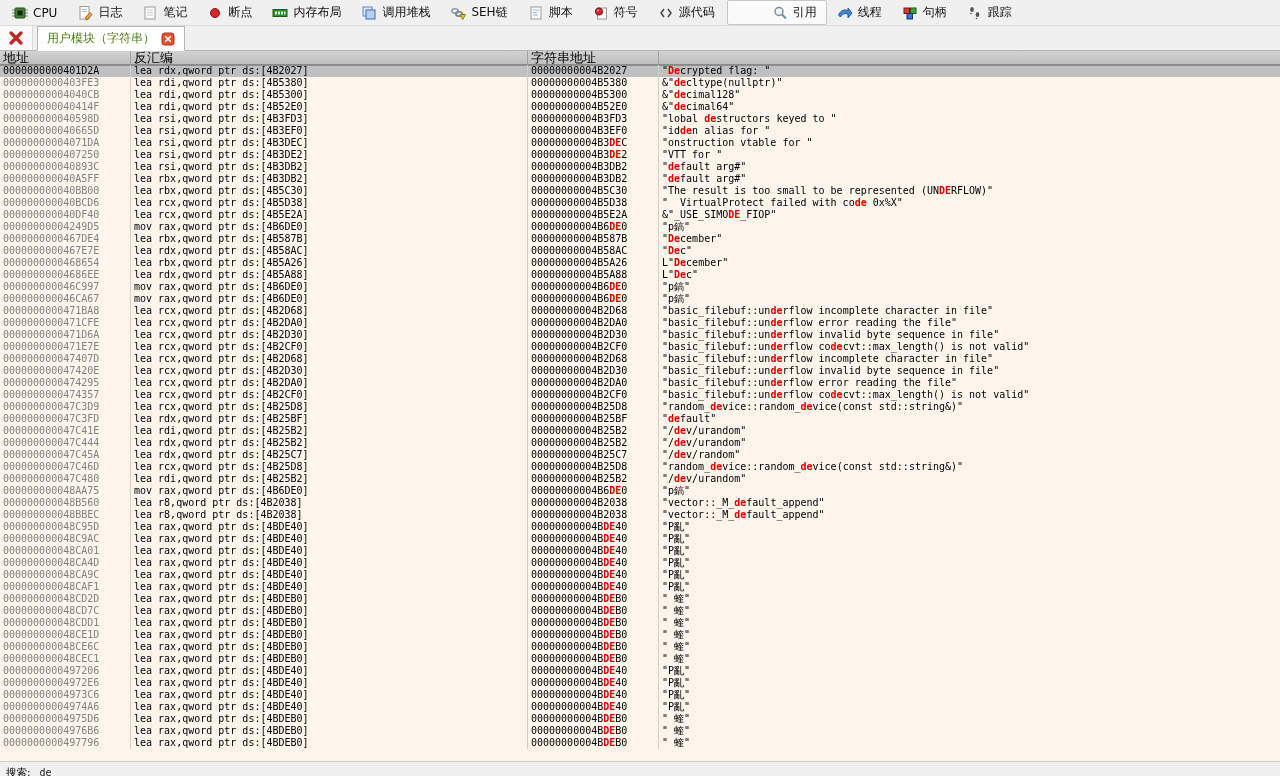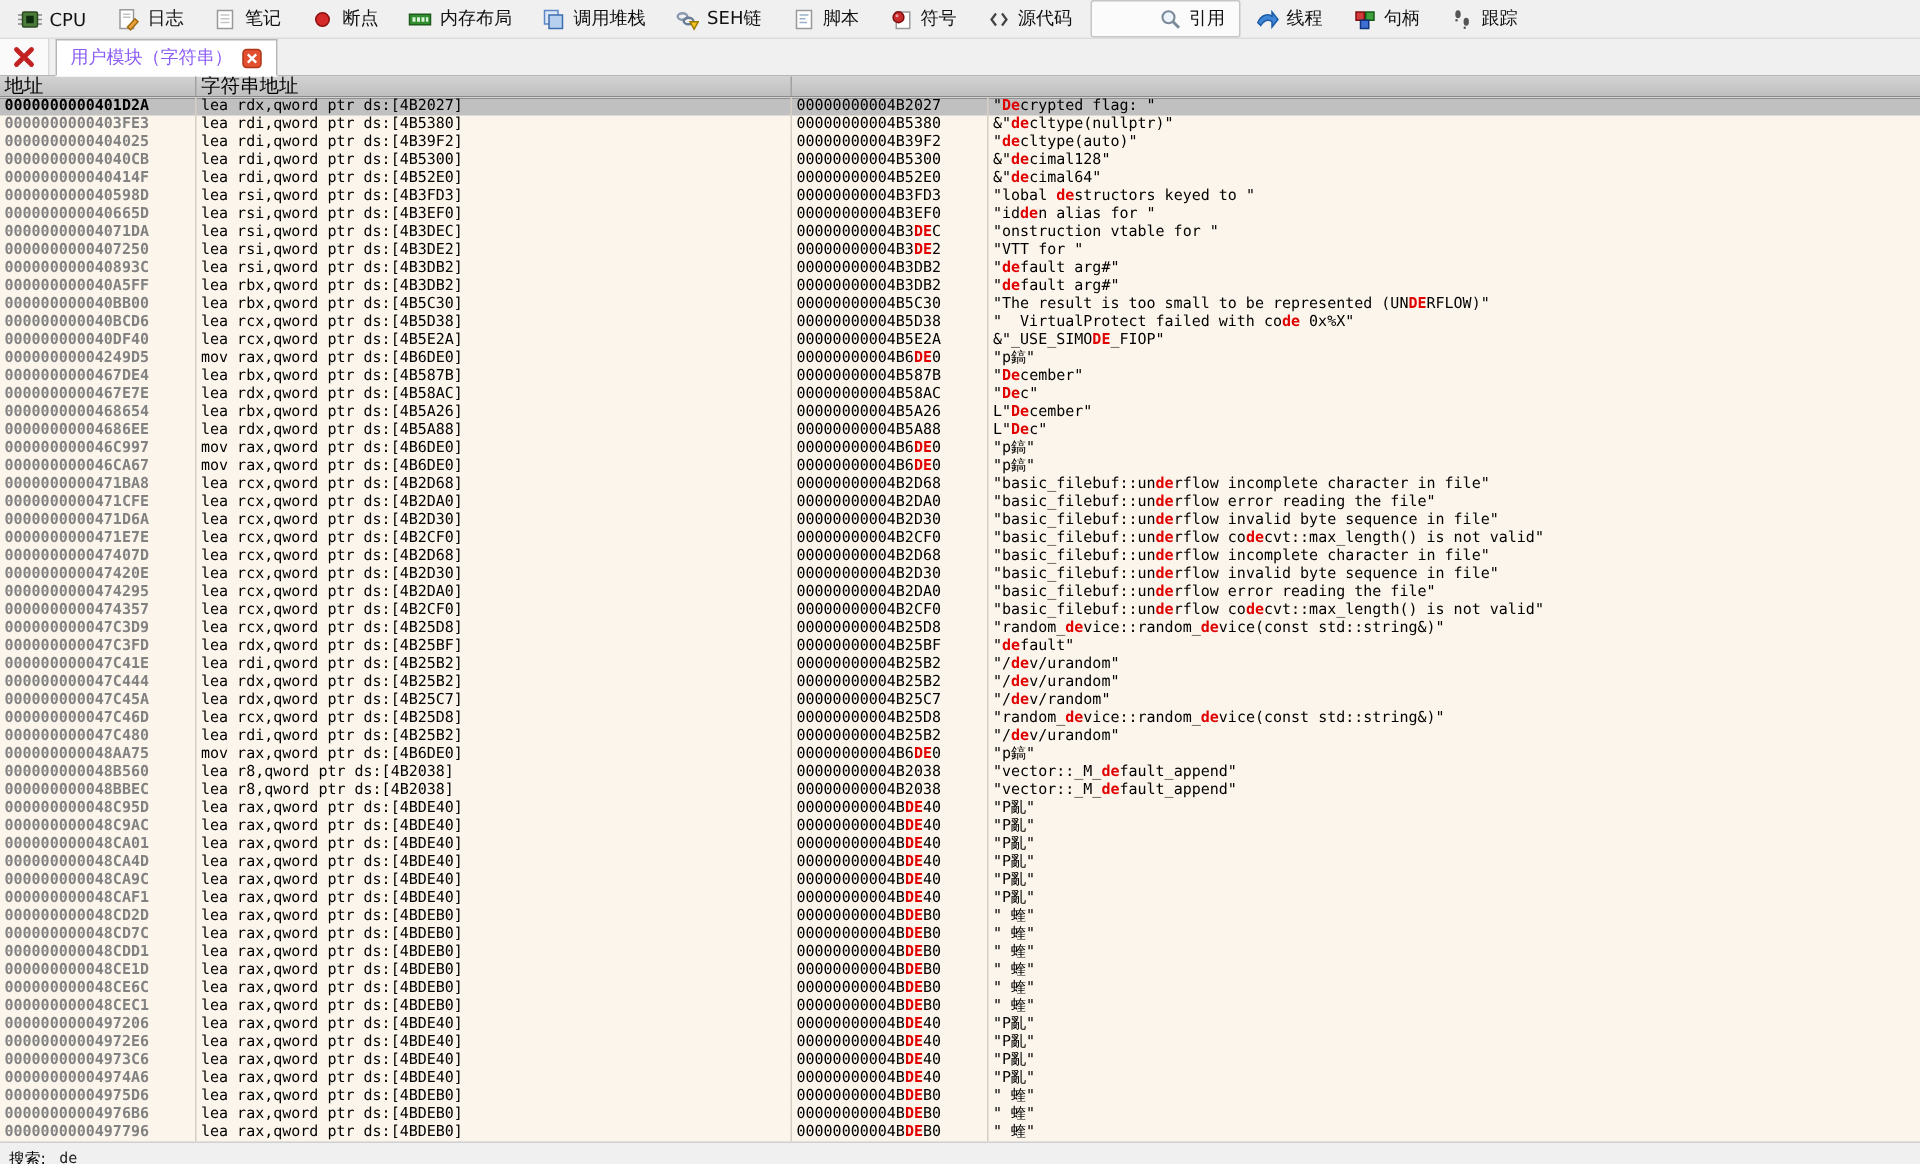--- a/index.html
+++ b/index.html
@@ -25,21 +25,21 @@
     height:24px;background:#f0f0f0;display:flex;align-items:stretch;
     border-bottom:1px solid #b6b6b6;
   }
   .close-all{
     width:32px;display:flex;align-items:center;justify-content:center;
     background:#fafafa;border-right:1px solid #d8d8d8;
   }
   .tab{
     display:flex;align-items:center;gap:6px;padding:0 9px;margin-left:4px;
     background:#ffffff;border:1px solid #b6b6b6;border-bottom:1px solid #ffffff;
-    margin-bottom:-1px;font-size:12px;color:#8b5cf6;white-space:nowrap;
+    margin-bottom:-1px;font-size:12px;color:#4d7c0f;white-space:nowrap;
   }
   .tab .tab-close{width:14px;height:14px;display:inline-block;}
   
   .grid-header{
     display:grid;grid-template-columns:131px 397px 131px 1fr;
     height:13px;line-height:13px;font-size:13px;color:#000;
     background:linear-gradient(#d2d2d2,#bfbfbf);
     border-bottom:1px solid #8a8a8a;
   }
   .grid-header .hcell{
@@ -48,21 +48,21 @@
   .rows{
     height:696px;background:#fcf5eb;overflow:hidden;
     font-family:"DejaVu Sans Mono","Liberation Mono",monospace;font-size:10px;
   }
   .row{
     display:grid;grid-template-columns:131px 397px 131px 1fr;
     height:12px;line-height:12px;white-space:pre;color:#000;
   }
   .row .cell{padding:0 3px;overflow:hidden;border-right:1px solid #d5cec2;}
   .row .cell:last-child{border-right:none;}
-  .row .addr{color:#828282;font-weight:bold;}
+  .row .addr{color:#828282;}
   .row.selected{background:#c0c0c0;box-shadow:inset 0 1px 0 #8f8f8f;}
   .row.selected .addr{color:#000;}
   .hl{color:#e10000;font-weight:bold;}
   
   .hscroll{height:4px;background:#f0f0f0;border-top:1px solid #d0d0d0;}
   .searchbar{
     height:13px;background:#f0f0f0;display:flex;align-items:center;
     padding-left:6px;gap:9px;font-size:10.5px;color:#000;
   }
   .search-value{
@@ -207,26 +207,26 @@
     <span class="tab-close" id="tabCloseIcon"><svg viewBox="0 0 14 14" width="14" height="14">
           <rect x="1" y="1" width="12" height="12" rx="2.5" fill="#e2502f" stroke="#b03418"></rect>
           <path d="M4.2 4.2 L9.8 9.8 M9.8 4.2 L4.2 9.8" stroke="#fff" stroke-width="1.6"></path>
         </svg></span>
   </div>
 </div>
 
 <div>
   <div class="grid-header" id="gridHeader">
       <div class="hcell">地址</div>
+      <div class="hcell">反汇编</div>
       <div class="hcell">字符串地址</div>
     </div>
   <div class="rows" id="rowsBox">
       <div class="row selected"><div class="cell addr">0000000000401D2A</div><div class="cell">lea rdx,qword ptr ds:[4B2027]</div><div class="cell">00000000004B2027</div><div class="cell">"<span class="hl">De</span>crypted flag: "</div></div>
       <div class="row"><div class="cell addr">0000000000403FE3</div><div class="cell">lea rdi,qword ptr ds:[4B5380]</div><div class="cell">00000000004B5380</div><div class="cell">&amp;"<span class="hl">de</span>cltype(nullptr)"</div></div>
-      <div class="row"><div class="cell addr">0000000000404025</div><div class="cell">lea rdi,qword ptr ds:[4B39F2]</div><div class="cell">00000000004B39F2</div><div class="cell">"<span class="hl">de</span>cltype(auto)"</div></div>
       <div class="row"><div class="cell addr">00000000004040CB</div><div class="cell">lea rdi,qword ptr ds:[4B5300]</div><div class="cell">00000000004B5300</div><div class="cell">&amp;"<span class="hl">de</span>cimal128"</div></div>
       <div class="row"><div class="cell addr">000000000040414F</div><div class="cell">lea rdi,qword ptr ds:[4B52E0]</div><div class="cell">00000000004B52E0</div><div class="cell">&amp;"<span class="hl">de</span>cimal64"</div></div>
       <div class="row"><div class="cell addr">000000000040598D</div><div class="cell">lea rsi,qword ptr ds:[4B3FD3]</div><div class="cell">00000000004B3FD3</div><div class="cell">"lobal <span class="hl">de</span>structors keyed to "</div></div>
       <div class="row"><div class="cell addr">000000000040665D</div><div class="cell">lea rsi,qword ptr ds:[4B3EF0]</div><div class="cell">00000000004B3EF0</div><div class="cell">"id<span class="hl">de</span>n alias for "</div></div>
       <div class="row"><div class="cell addr">00000000004071DA</div><div class="cell">lea rsi,qword ptr ds:[4B3DEC]</div><div class="cell">00000000004B3<span class="hl">DE</span>C</div><div class="cell">"onstruction vtable for "</div></div>
       <div class="row"><div class="cell addr">0000000000407250</div><div class="cell">lea rsi,qword ptr ds:[4B3DE2]</div><div class="cell">00000000004B3<span class="hl">DE</span>2</div><div class="cell">"VTT for "</div></div>
       <div class="row"><div class="cell addr">000000000040893C</div><div class="cell">lea rsi,qword ptr ds:[4B3DB2]</div><div class="cell">00000000004B3DB2</div><div class="cell">"<span class="hl">de</span>fault arg#"</div></div>
       <div class="row"><div class="cell addr">000000000040A5FF</div><div class="cell">lea rbx,qword ptr ds:[4B3DB2]</div><div class="cell">00000000004B3DB2</div><div class="cell">"<span class="hl">de</span>fault arg#"</div></div>
       <div class="row"><div class="cell addr">000000000040BB00</div><div class="cell">lea rbx,qword ptr ds:[4B5C30]</div><div class="cell">00000000004B5C30</div><div class="cell">"The result is too small to be represented (UN<span class="hl">DE</span>RFLOW)"</div></div>
       <div class="row"><div class="cell addr">000000000040BCD6</div><div class="cell">lea rcx,qword ptr ds:[4B5D38]</div><div class="cell">00000000004B5D38</div><div class="cell">"  VirtualProtect failed with co<span class="hl">de</span> 0x%X"</div></div>

